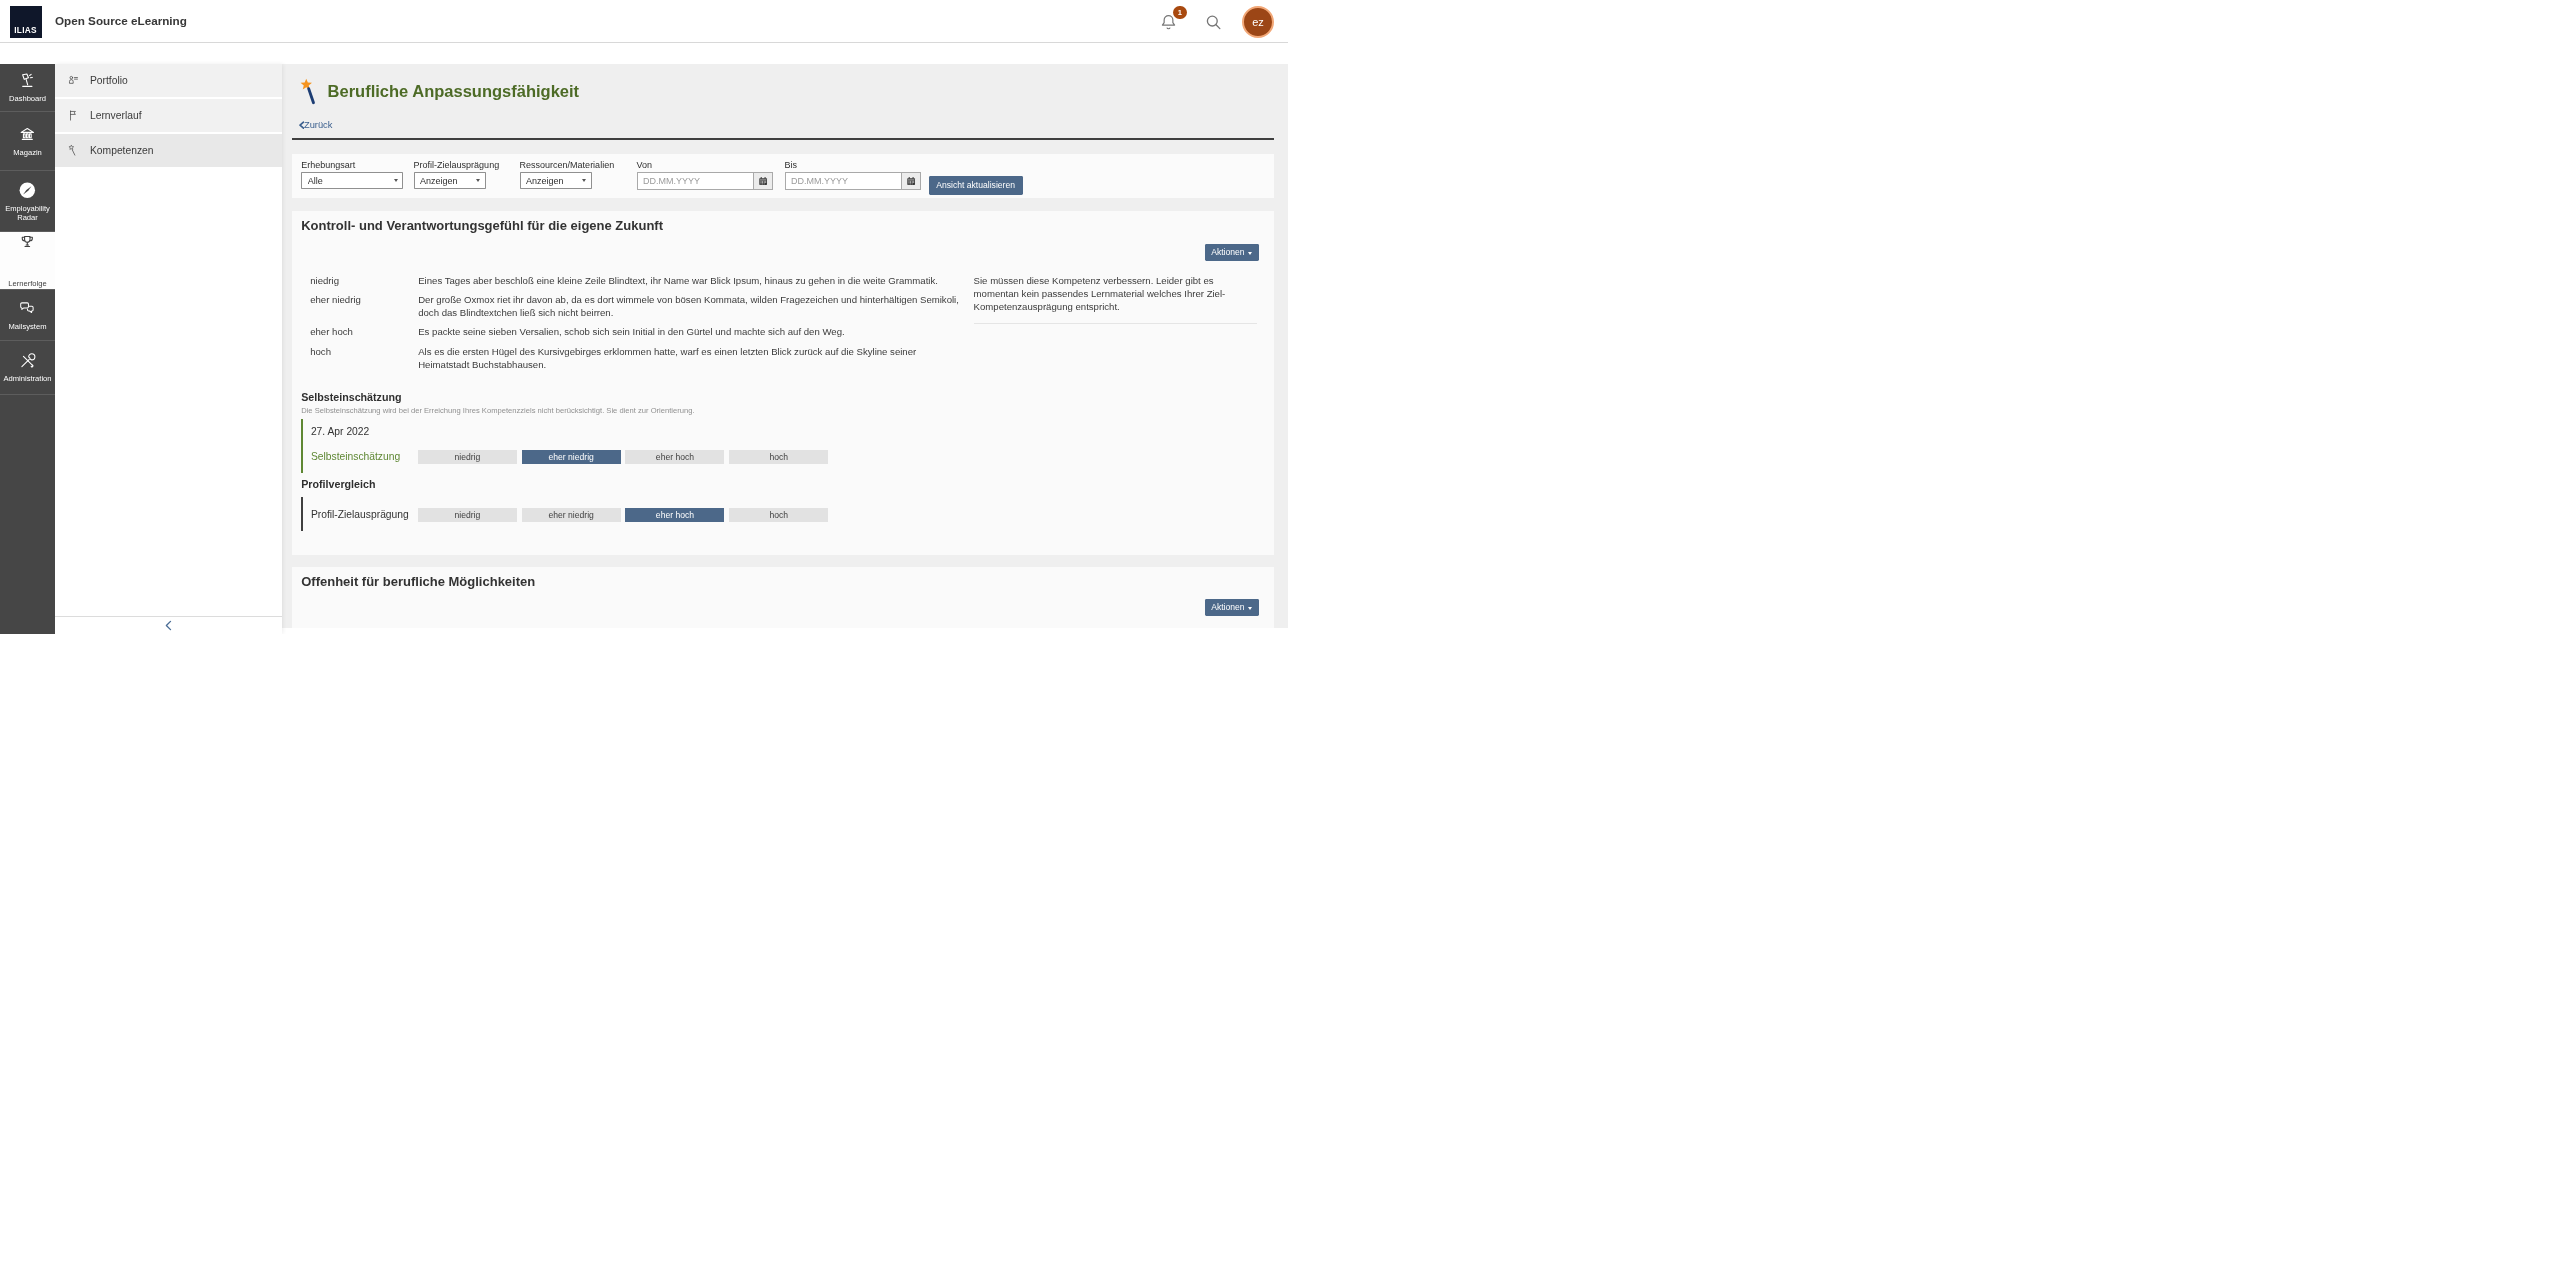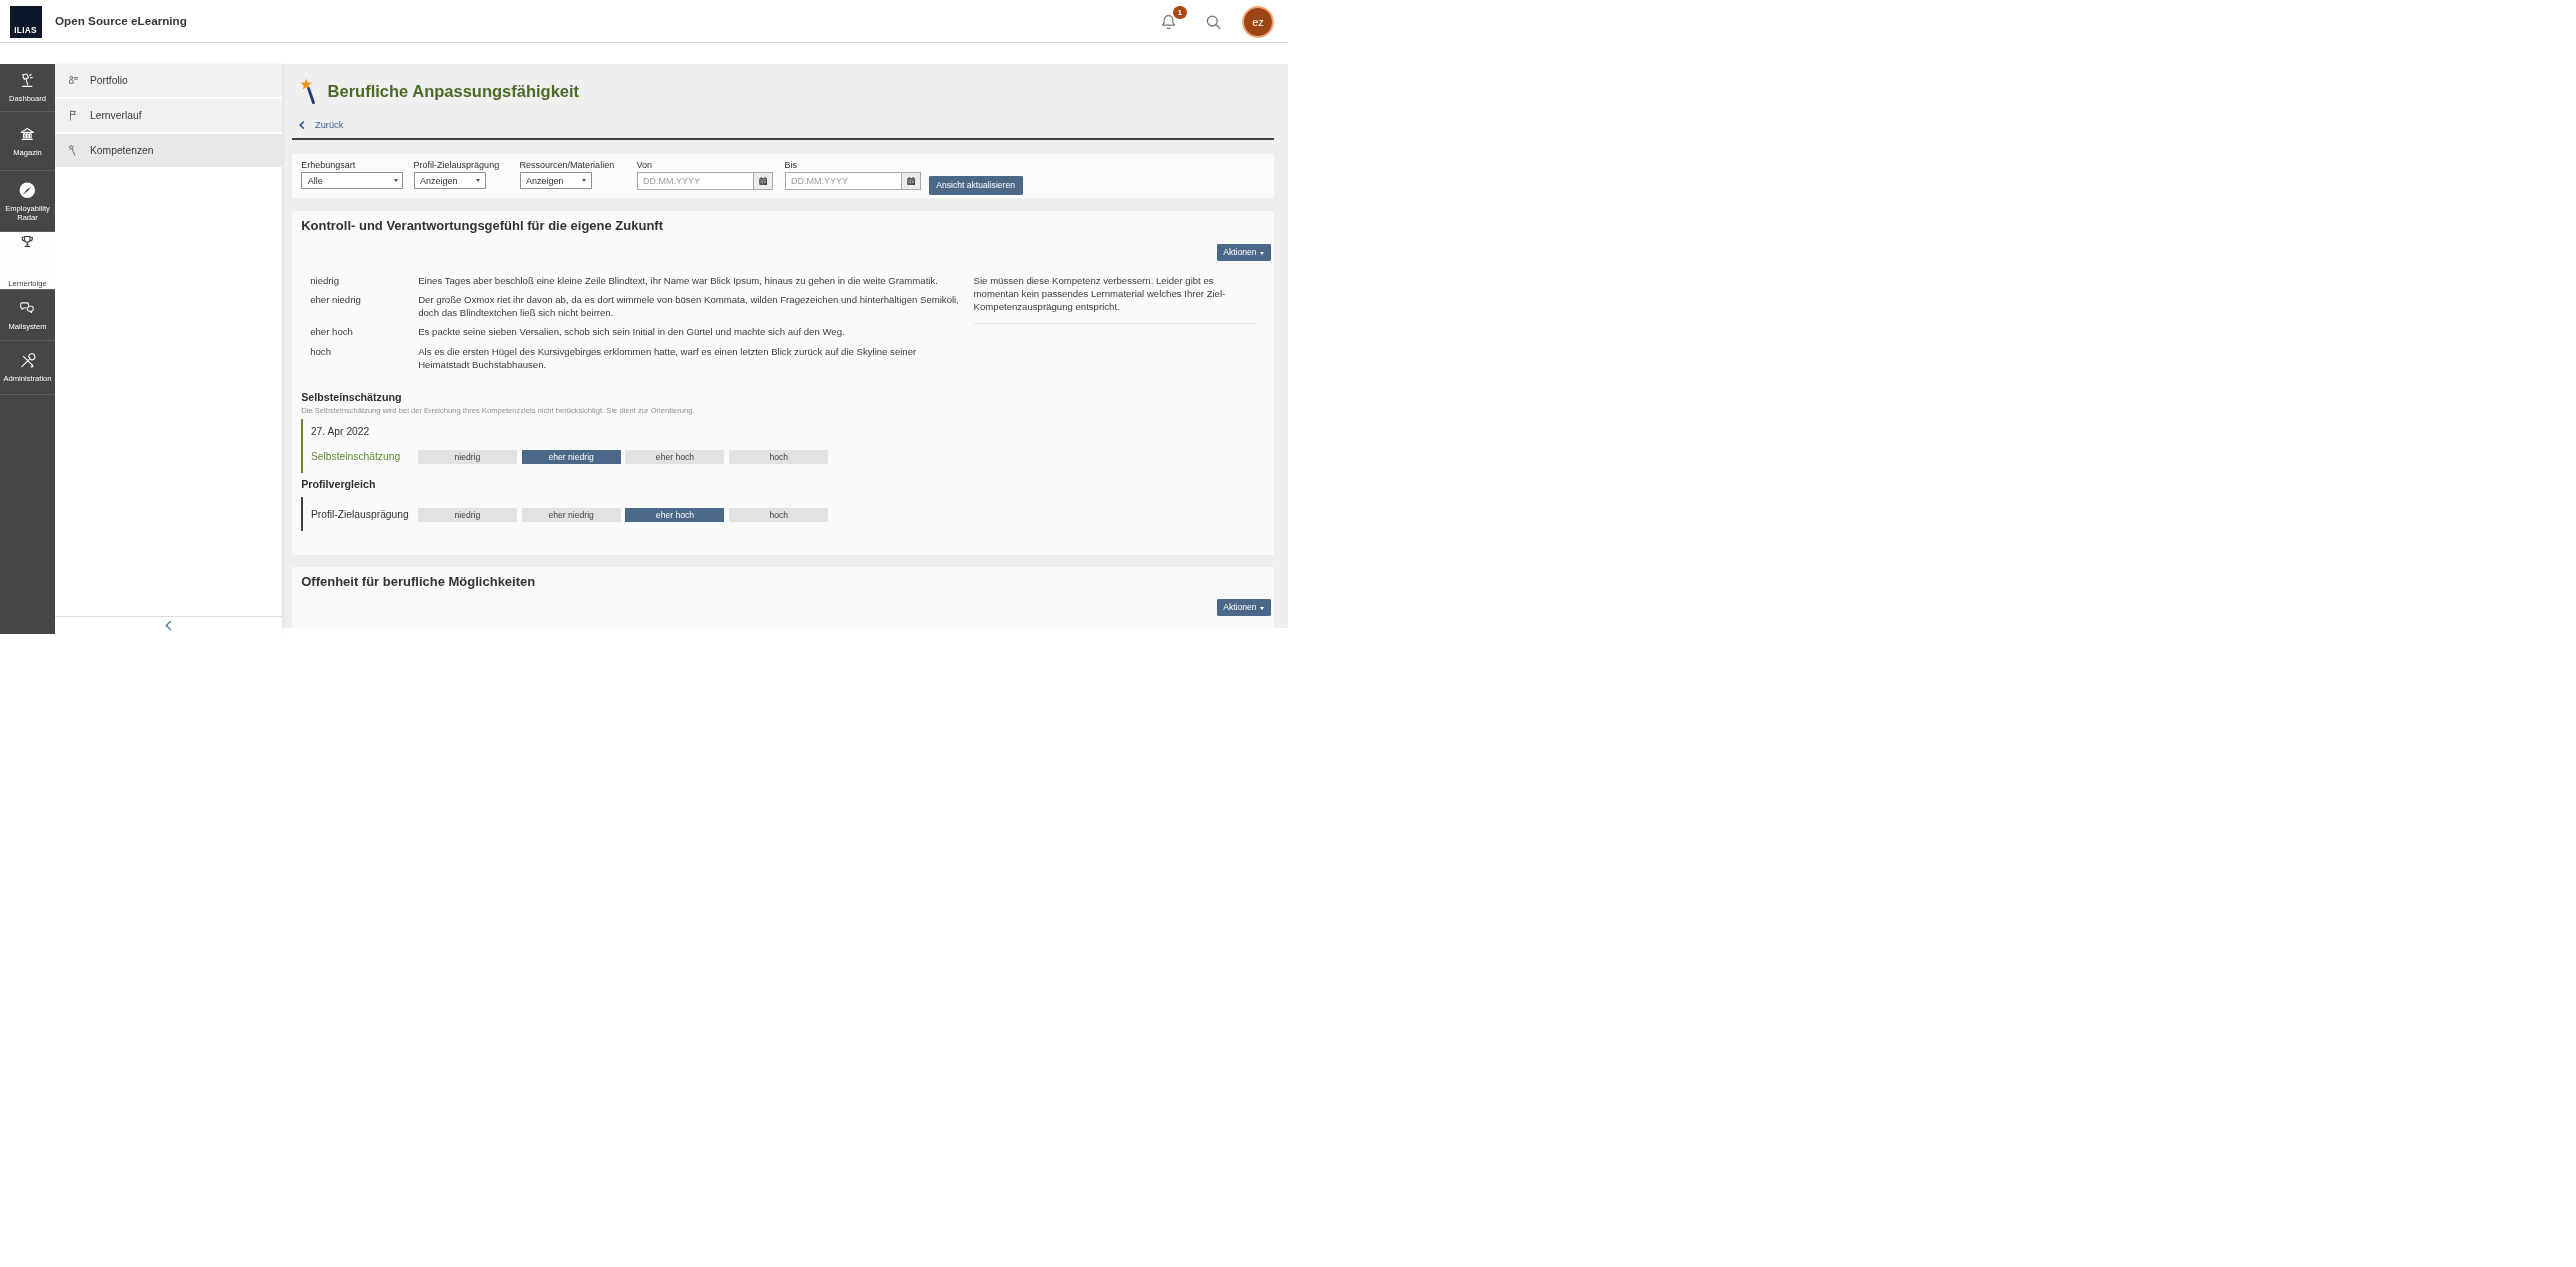--- a/index.html
+++ b/index.html
@@ -36,21 +36,21 @@
   .sb2-item { height:33px; background:#f1f1f1; margin-bottom:2.1px; display:flex; align-items:center; padding-left:12.4px; gap:9.6px;
               font-size:10.3px; color:#3b3b3b; cursor:pointer;text-align:right; }
   .sb2-item.active { background:#e8e8e8; }
   .sb2-footer { position:absolute; left:0; right:0; bottom:0; height:18px; border-top:0.7px solid #dcdcdc;
                 display:flex; align-items:center; justify-content:center; cursor:pointer; background:#fff; }
 
   
   .main { position:absolute; left:282px; top:64px; right:0; bottom:0; background:#efefef; }
   .page-head { position:absolute; left:18px; top:13.8px; display:flex; align-items:flex-start; gap:9.6px; }
   .page-title { font-size:16.5px; color:#4d6b26; margin-top:4.1px; }
-  .backlink { position:absolute; left:16.5px; top:56px; font-size:9.3px; color:#3b5f8e; display:flex; align-items:center; gap:11px; cursor:pointer; }
+  .backlink { position:absolute; left:16.5px; top:56px; font-size:9.3px; color:#3b5f8e; display:flex; align-items:center; gap:0; cursor:pointer; }
   .rule { position:absolute; left:9.6px; top:74px; width:982px; height:2.1px; background:#3f3f3f; }
 
   
   .filterbar { position:absolute; left:9.6px; top:90px; width:982px; height:44px; background:#fbfbfb; }
   .fgroup { position:absolute; top:5.5px; }
   .flabel { font-size:9px; color:#2f2f2f; margin-bottom:2.8px; }
   .sel-wrap { position:relative; display:inline-block; }
   .sel-wrap select { appearance:none; -webkit-appearance:none; height:16.5px; border:0.7px solid #909090; background:#fff;
                      font-family:inherit; font-size:9px; color:#2f2f2f; padding:0 13.8px 0 5.5px; border-radius:0.7px; width:100%; }
   .sel-wrap::after { content:""; position:absolute; right:5.5px; top:6.9px; border:2.8px solid transparent; border-top:3.4px solid #555; pointer-events:none; }
@@ -61,21 +61,21 @@
   .cal-btn { height:18px; width:20.6px; background:#ececec; border:0.7px solid #a9a9a9; display:flex; align-items:center; justify-content:center; cursor:pointer; }
   .btn-primary { background:#4c6889; color:#fff; border:none; font-family:inherit; cursor:pointer; border-radius:1.4px; }
   .btn-update { position:absolute; left:637px; top:22px; width:94px; height:18.6px; font-size:8.6px; }
   .caret-down { display:inline-block; width:0; height:0; border:2.8px solid transparent; border-top:3.4px solid #fff; margin-left:4.8px; position:relative; top:2.1px; }
 
   
   .panel { position:absolute; left:9.6px; width:982px; background:#fafafa; }
   .panel1 { top:147px; height:344px; }
   .panel2 { top:503px; height:61px; }
   .panel-title { position:absolute; left:9.6px; top:6.9px; font-size:13px; font-weight:bold; color:#333; }
-  .btn-actions { position:absolute; right:3px; width:54px; height:16.5px; font-size:8.6px; }
+  .btn-actions { position:absolute; right:15px; width:54px; height:16.5px; font-size:8.6px; }
   .btn-actions .caret-down { margin-left:3.4px; }
   .a1 { top:33px; } .a2 { top:32px; }
 
   .lvl-table { position:absolute; left:18.6px; top:63px; width:652px; display:table; }
   .lvl-row { display:table-row; }
   .lvl-cell { display:table-cell; font-size:9.6px; line-height:13px; padding:0 0 6.2px 0; vertical-align:top; color:#3c3c3c; }
   .lvl-label { width:108px; }
   .hint-box { position:absolute; left:682px; top:63px; width:283px; font-size:9.6px; line-height:13px; color:#3c3c3c;
               padding-bottom:9.6px; border-bottom:0.7px solid #e5e5e5; }
 

